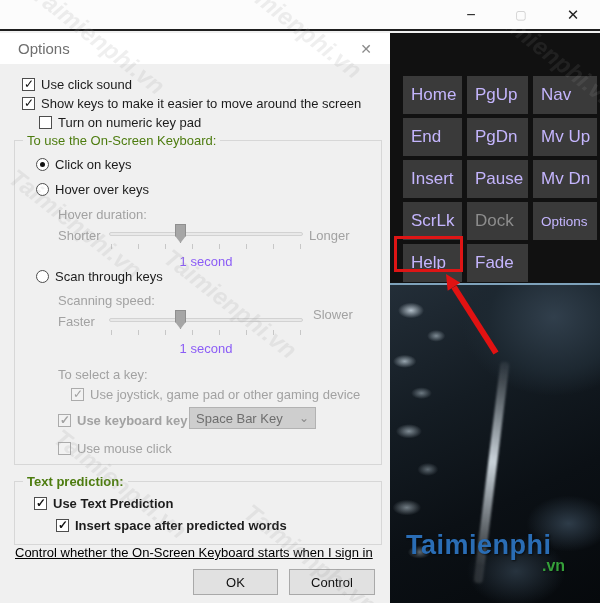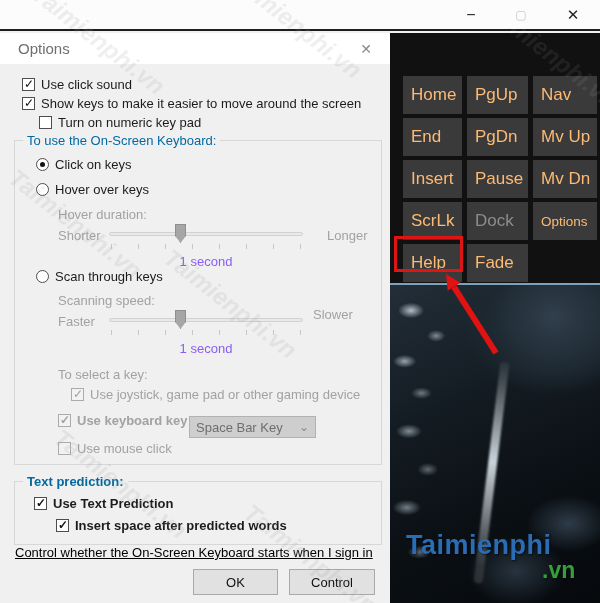--- a/index.html
+++ b/index.html
@@ -23,42 +23,42 @@
   .row { position:absolute; display:flex; align-items:center; gap:6px; font-size:13px; color:#1c1c1c; white-space:nowrap; }
   .cb { width:13px; height:13px; border:1px solid #4d4d4d; background:#fff; position:relative; flex:0 0 auto; }
   .cb.checked::after { content:"\2713"; position:absolute; left:1px; top:-2px; font-size:12px; color:#111; }
   .radio { width:13px; height:13px; border:1px solid #4d4d4d; border-radius:50%; background:#fff; position:relative; flex:0 0 auto; }
   .radio.selected::after { content:""; position:absolute; left:3px; top:3px; width:5px; height:5px; border-radius:50%; background:#111; }
   .dis { color:#a2a2a2; }
   .dis .cb { border-color:#ababab; background:#f2f2f2; }
   .dis .cb.checked::after { color:#a2a2a2; }
 
   .group { position:absolute; border:1px solid #d7d7d7; }
-  .group-label { position:absolute; left:8px; top:-8px; background:#f0f0f0; padding:0 4px; font-size:13px; color:#0369a1; }
+  .group-label { position:absolute; left:8px; top:-8px; background:#f0f0f0; padding:0 4px; font-size:13px; color:#4d7c0f; }
 
   .glabel { position:absolute; font-size:13px; color:#a2a2a2; white-space:nowrap; }
   .slider-track { position:absolute; height:4px; background:#e9e9e9; border:1px solid #d2d2d2; border-radius:2px; }
   .slider-thumb { position:absolute; top:-9px; width:11px; height:19px; background:#a6a6a6; border:1px solid #8f8f8f;
       clip-path:polygon(0 0,100% 0,100% 62%,50% 100%,0 62%); }
   .ticks { position:absolute; height:5px; background-image:repeating-linear-gradient(90deg,#c7c7c7 0,#c7c7c7 1px,transparent 1px,transparent 27px); }
   .sval { position:absolute; font-size:13px; color:#8b5cf6; text-align:center; }
 
   .dropdown { position:absolute; width:127px; height:22px; background:#cecece; border:1px solid #b2b2b2; color:#6e6e6e;
-      font-size:13px; display:flex; align-items:center; padding:0 6px; justify-content:space-between;margin-top:9px; }
+      font-size:13px; display:flex; align-items:center; padding:0 6px; justify-content:space-between; }
   .dd-chevron { color:#8a8a8a; font-size:12px; }
 
   .link { position:absolute; font-size:13px; color:#000000; text-decoration:underline; white-space:nowrap; }
   .btn { position:absolute; height:26px; background:#e1e1e1; border:1px solid #a9a9a9; font-size:13px; color:#111;
       display:flex; align-items:center; justify-content:center; font-family:"Liberation Sans",sans-serif; }
 
   
   .panel { left:390px; top:33px; width:210px; height:570px; background:#111; z-index:1; }
   .keys { position:absolute; left:13px; top:43px; display:grid; grid-template-columns:59px 61px 64px;
       grid-auto-rows:38px; column-gap:5px; row-gap:4px; }
-  .key { background:#3a3a3a; color:#fdba74; font-size:17px; display:flex; align-items:center; padding-left:8px; cursor:default; }
+  .key { background:#3a3a3a; color:#c4b5fd; font-size:17px; display:flex; align-items:center; padding-left:8px; cursor:default; }
   .key.dimmed { color:#8d8d8d; }
   .key.small { font-size:13.5px; }
 
   .hl-rect { position:absolute; left:4px; top:203px; width:69px; height:36px; border:3px solid #de1515; z-index:4; }
   .osk-edge { position:absolute; left:0; top:250px; width:210px; height:2px; background:#7ea2bb; }
 
   .art { position:absolute; left:0; top:252px; width:210px; height:318px; background-color:#0a0e13; overflow:hidden;
     background-image:
       radial-gradient(ellipse 130px 110px at 78% 10%, #313f4c 0%, #1d2831 50%, rgba(0,0,0,0) 72%),
       radial-gradient(ellipse 20px 12px at 10% 8%, rgba(215,228,238,.8), rgba(0,0,0,0) 65%),
@@ -73,21 +73,21 @@
       radial-gradient(ellipse 70px 50px at 60% 90%, #27333e 0%, rgba(0,0,0,0) 70%),
       linear-gradient(155deg, #232e38 0%, #141c23 35%, #0b1015 65%, #06090c 100%); }
   .slash { position:absolute; left:46%; top:24%; width:9px; height:70%; transform:rotate(7deg); border-radius:4px;
       background:linear-gradient(to bottom, rgba(255,255,255,.06), rgba(235,245,252,.85) 45%, rgba(255,255,255,.12) 92%);
       filter:blur(1px); }
 
   .arrow-svg { position:absolute; left:0; top:0; width:210px; height:570px; pointer-events:none; z-index:5; }
 
   .brand { position:absolute; left:16px; top:497px; font-size:27px; font-weight:bold; color:#2a6db5; letter-spacing:.5px;
       text-shadow:1px 1px 2px rgba(0,0,0,.6); z-index:3; }
-  .brand-vn { position:absolute; left:152px; top:524px; font-size:23px; font-weight:bold; color:#35a03a;
+  .brand-vn { position:absolute; left:152px; top:524px; font-size:16px; font-weight:bold; color:#35a03a;
       text-shadow:1px 1px 2px rgba(0,0,0,.6); z-index:3; }
 
   
   .wm { position:absolute; font-size:24px; font-style:italic; font-weight:bold; color:rgba(155,155,155,.16);
       transform:rotate(38deg); white-space:nowrap; pointer-events:none; z-index:6; }
   .wm-light { color:rgba(255,255,255,.07); }
 </style>
 </head>
 <body>
 
@@ -126,21 +126,21 @@
     <div class="row" style="left:21px; top:41px;">
       <span class="radio"></span>
       <span>Hover over keys</span>
     </div>
 
     <span class="glabel" style="left:43px; top:66px;">Hover duration:</span>
     <span class="glabel" style="left:43px; top:87px;">Shorter</span>
     <div class="slider-track" style="left:94px; top:91px; width:194px;">
       <div class="slider-thumb" style="left:65px;"></div>
     </div>
-    <span class="glabel" style="left:312px; top:87px;">Longer</span>
+    <span class="glabel" style="left:294px; top:87px;">Longer</span>
     <div class="ticks" style="left:96px; top:103px; width:192px;"></div>
     <span class="sval" style="left:94px; top:113px; width:194px;">1 second</span>
 
     <div class="row" style="left:21px; top:128px;">
       <span class="radio"></span>
       <span>Scan through keys</span>
     </div>
 
     <span class="glabel" style="left:43px; top:152px;">Scanning speed:</span>
     <span class="glabel" style="left:43px; top:173px;">Faster</span>

